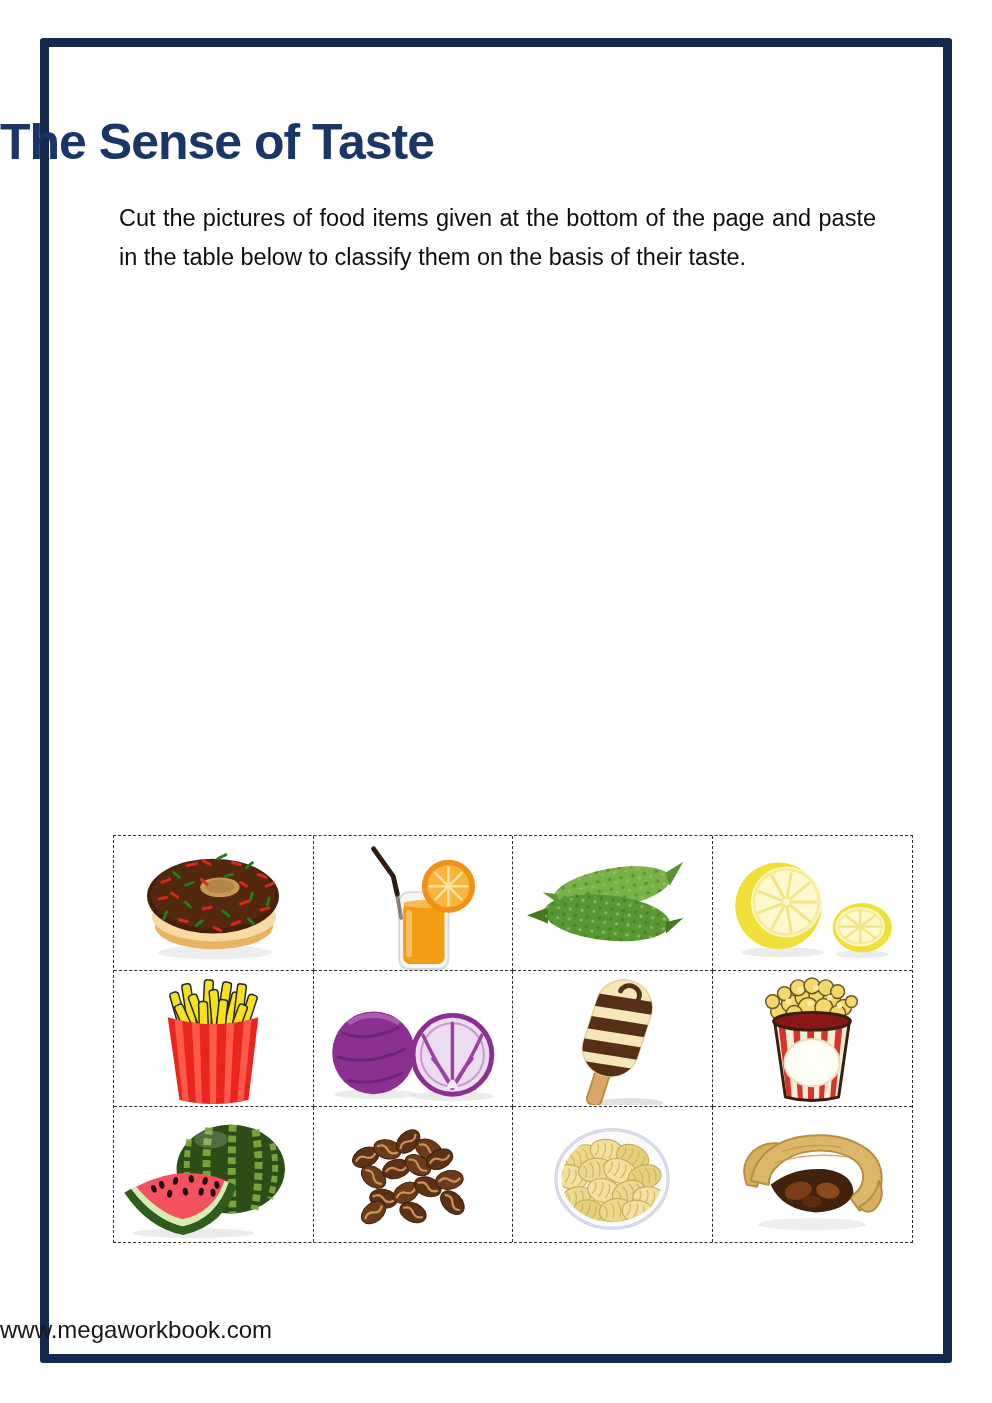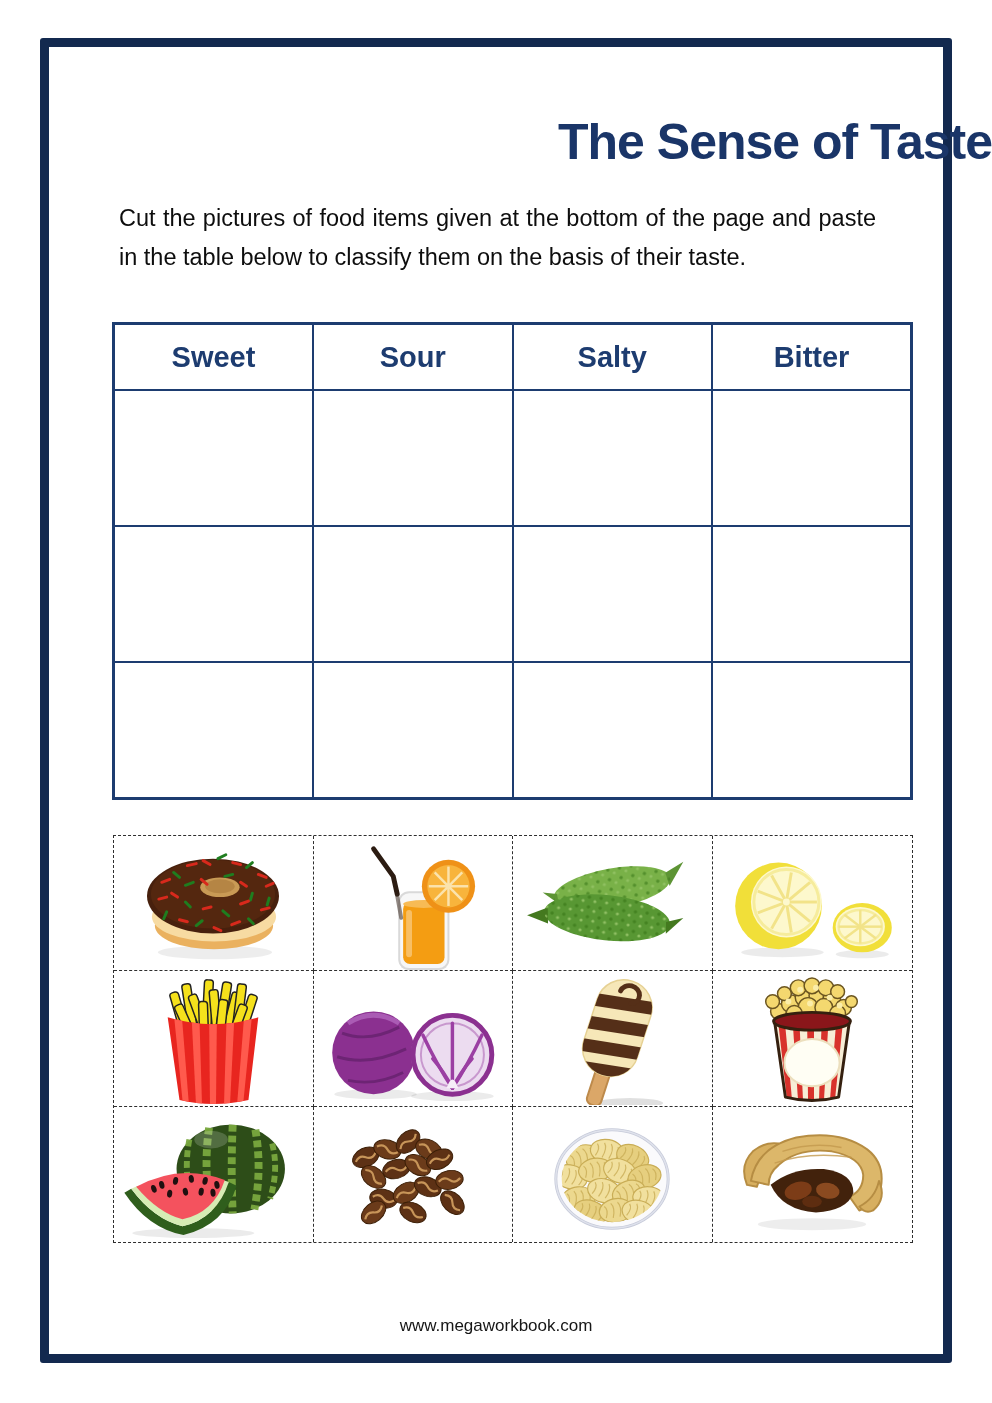--- a/index.html
+++ b/index.html
@@ -1,81 +1,53 @@
 <!DOCTYPE html>
 <html style="--border-navy: #13294f; --heading-navy: #1a3568; --table-navy: #1d3c70; --body-text: #0d0d0d;"><head>
 <meta charset="utf-8">
 <style>
   html,body{margin:0;padding:0;background:#ffffff;}
   .page{position:relative;width:992px;height:1403px;background:#fff;
         font-family:"Liberation Sans",sans-serif;overflow:hidden;}
   .frame{position:absolute;left:40px;top:38px;width:912px;height:1325px;
          box-sizing:border-box;border:9px solid var(--border-navy,#13294f);border-radius:3px;}
-  .title{position:absolute;left:0;right:0;top:116px;margin:0;text-align:right;
+  .title{position:absolute;left:0;right:0;top:116px;margin:0;text-align:left;
          font-size:50px;line-height:52px;font-weight:700;letter-spacing:-1px;
          color:var(--heading-navy,#1a3568);}
   .instructions{position:absolute;left:119px;top:199px;width:757px;margin:0;
          font-size:23.5px;font-weight:400;line-height:39px;color:var(--body-text,#0d0d0d);
          text-align:justify;}
   table.taste-table{position:absolute;left:112px;top:322px;width:801px;
          border-collapse:collapse;table-layout:fixed;
          border:3px solid var(--table-navy,#1d3c70);}
   table.taste-table th,table.taste-table td{border:2px solid var(--table-navy,#1d3c70);padding:0;}
   table.taste-table th{height:64px;font-size:29px;font-weight:700;color:var(--table-navy,#1d3c70);
          text-align:center;vertical-align:middle;}
   table.taste-table tr.body-row td{height:134px;background:#fff;}
   .food-grid{position:absolute;left:113px;top:835px;width:800px;height:408px;
          box-sizing:border-box;display:grid;grid-template-columns:repeat(4,1fr);
          grid-template-rows:repeat(3,1fr);border:1px dashed #2e2e2e;background:#fff;}
   .food-cell{border-right:1px dashed #2e2e2e;border-bottom:1px dashed #2e2e2e;
          display:flex;align-items:center;justify-content:center;overflow:hidden;}
   .food-cell:nth-child(4n){border-right:none;}
   .food-cell:nth-child(n+9){border-bottom:none;}
   .food-cell svg{display:block;}
-  .footer{position:absolute;left:0;right:0;top:1316px;margin:0;text-align:center;
-         font-size:17px;font-weight:400;color:#161616;}
+  .footer{position:absolute;left:0;right:0;top:1316px;margin:0;
+         font-size:24px;font-weight:400;color:#161616;}
 </style>
 </head>
 <body>
 
 <div class="page">
   <div class="frame"></div>
 
   <h1 class="title">The Sense of Taste</h1>
 
   <p class="instructions">Cut the pictures of food items given at the bottom of the page and paste in the table below to classify them on the basis of their taste.</p>
 
-  <table class="taste-table">
-    <tbody>
-        <tr class="header-row">
-      <th>Sweet</th>
-      <th>Sour</th>
-      <th>Salty</th>
-      <th>Bitter</th>
-    </tr>
-    <tr class="body-row">
-      <td></td>
-          <td></td>
-          <td></td>
-          <td></td>
-    </tr>
-    <tr class="body-row">
-      <td></td>
-          <td></td>
-          <td></td>
-          <td></td>
-    </tr>
-    <tr class="body-row">
-      <td></td>
-          <td></td>
-          <td></td>
-          <td></td>
-    </tr>
-  </tbody>
-    </table>
 
   <div class="food-grid">
 
     <div class="food-cell">
       <svg width="198" height="133" viewBox="0 0 200 135">
         <ellipse cx="102" cy="117" rx="58" ry="7" fill="rgba(0,0,0,.07)"></ellipse>
         <ellipse cx="101" cy="90" rx="60" ry="24" fill="#eab15f"></ellipse>
         <ellipse cx="101" cy="81" rx="63" ry="25" fill="#f7dba2"></ellipse>
         <ellipse cx="100" cy="60" rx="67" ry="38" fill="#47200d"></ellipse>
         <ellipse cx="100" cy="58" rx="63" ry="35" fill="#54270f"></ellipse>

